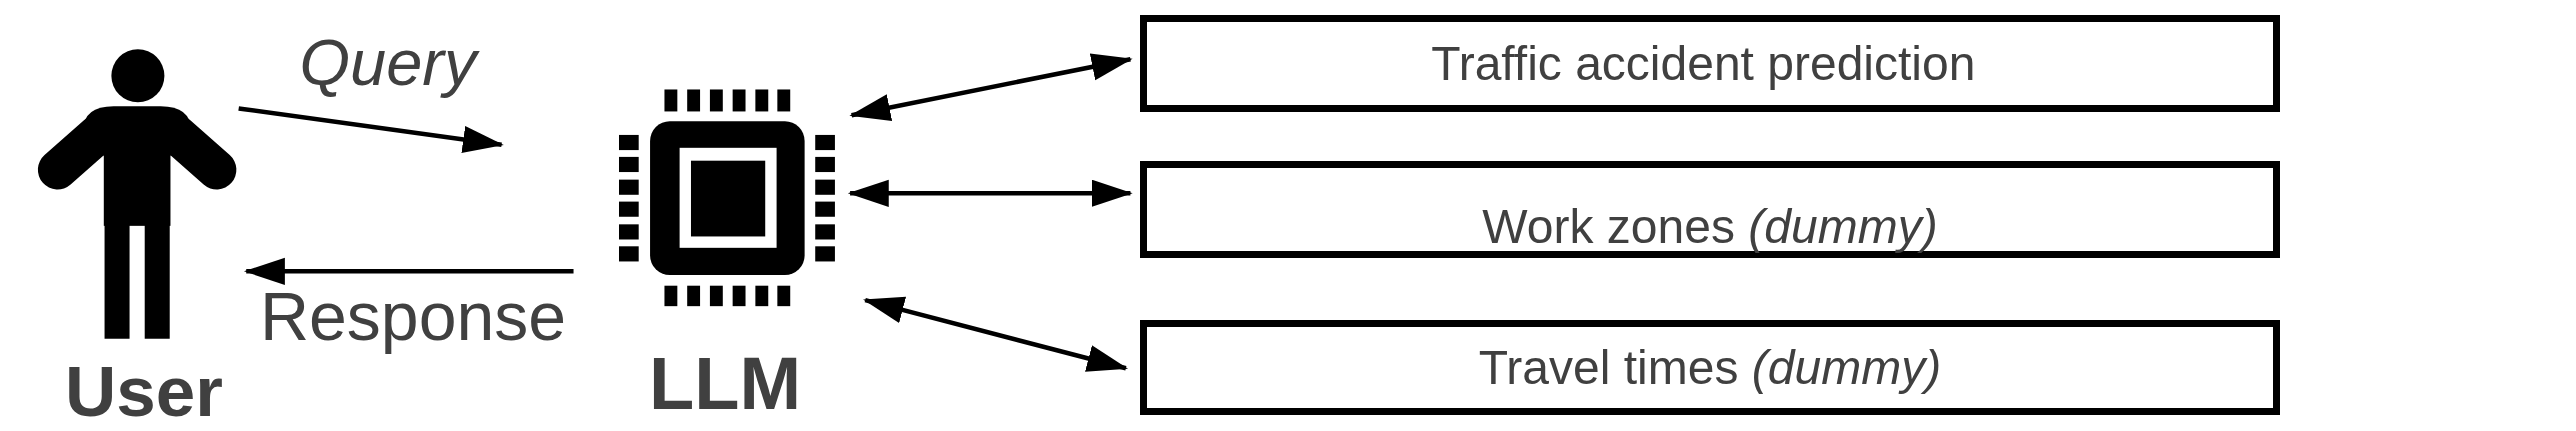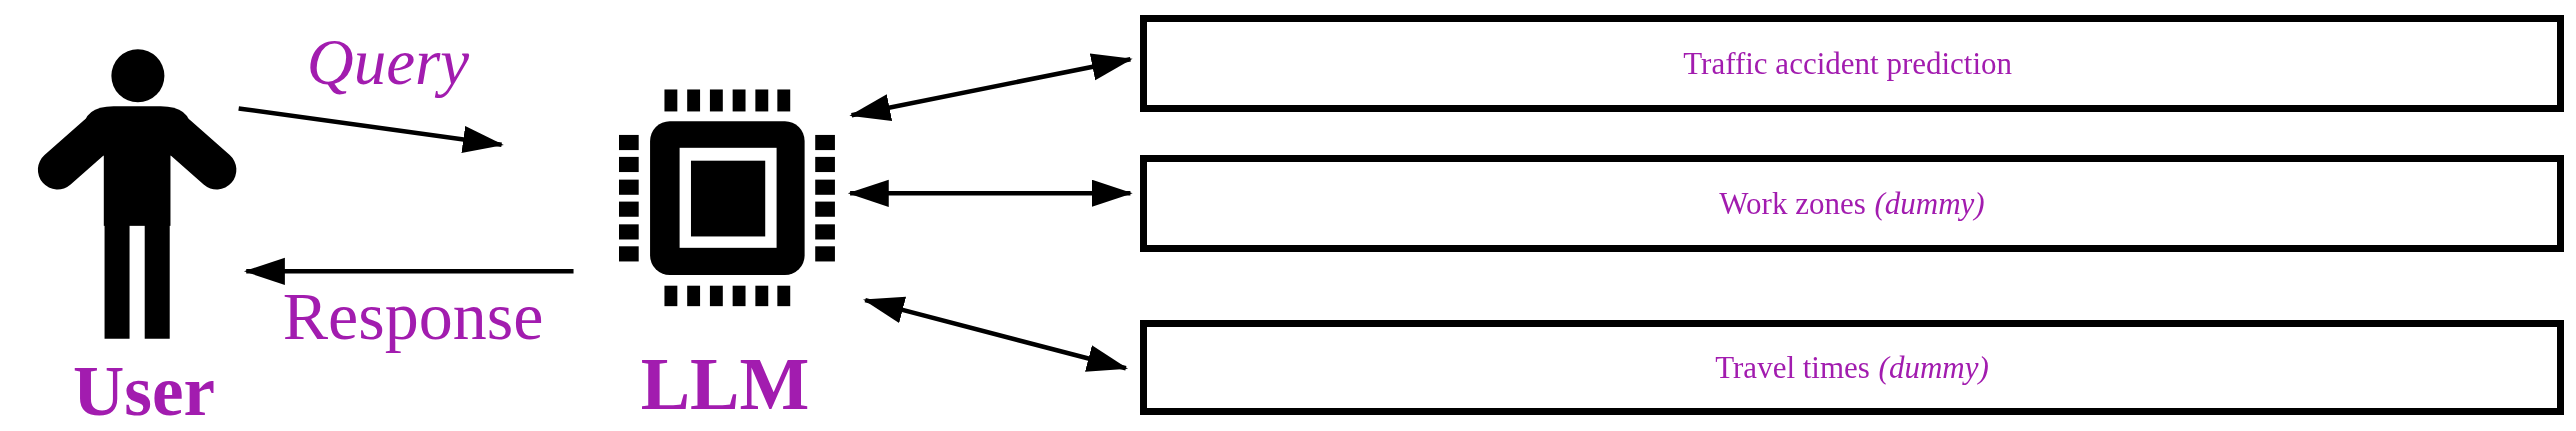--- a/index.html
+++ b/index.html
@@ -1,41 +1,41 @@
 <!DOCTYPE html>
 <html style="font-size:12px"><head>
 <meta charset="utf-8">
 <style>
   html,body { margin:0; padding:0; background:#ffffff; }
   #canvas {
     position:relative;
     width:2576px; height:432px;
     background:#ffffff;
-    font-family:Liberation Serif, serif;
-    color:#a21caf;
+    font-family:Liberation Sans, sans-serif;
+    color:#404040;
     overflow:hidden;
   }
   #shape-layer { position:absolute; left:0; top:0; width:2576px; height:432px; }
 
   .center-label { position:absolute; transform:translateX(-50%); white-space:nowrap; line-height:1; }
   .lbl-query    { left:388px;  top:30px;  font-size:65px; font-style:italic; }
   .lbl-response { left:413px;  top:282px; font-size:68px; }
   .lbl-user     { left:144px;  top:356px; font-size:71px; font-weight:bold; }
   .lbl-llm      { left:725px;  top:347px; font-size:74px; font-weight:bold; }
 
   .module-box {
-    position:absolute; left:1140px; width:1424px;
+    position:absolute; left:1140px; width:1140px;
     background:#ffffff; border:7.6px solid #000000; box-sizing:border-box;
     display:flex; align-items:center; justify-content:center;
-    font-size:31px; line-height:1;
+    font-size:48px; line-height:1;
   }
   .module-box .main { margin-right:0.28em; }
   .module-box .qual { font-style:italic; }
   #box-1 { top:15px;  height:97px; }
-  #box-2 { top:155px; height:97px; }
+  #box-2 { top:161px; height:97px;align-items:flex-end; }
   #box-3 { top:320px; height:95px;align-items:center; }
 </style>
 </head>
 <body>
 
 <div id="canvas">
 
   <svg id="shape-layer" viewBox="0 0 3400 570" xmlns="http://www.w3.org/2000/svg">
     <defs>
       <marker id="mEnd" markerWidth="10" markerHeight="8" refX="8.5" refY="3" orient="auto" markerUnits="strokeWidth">

